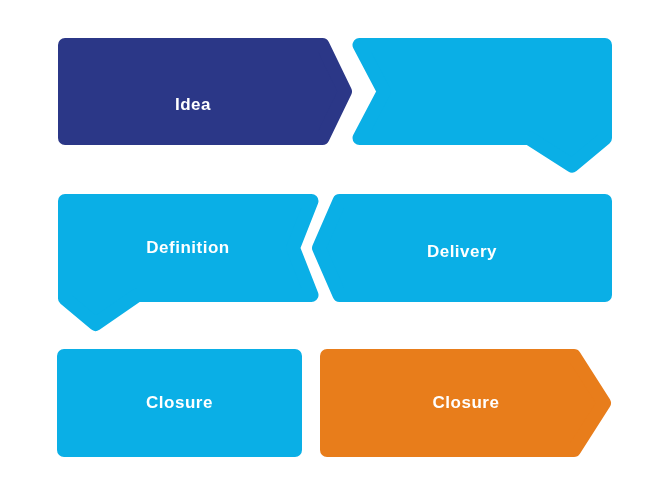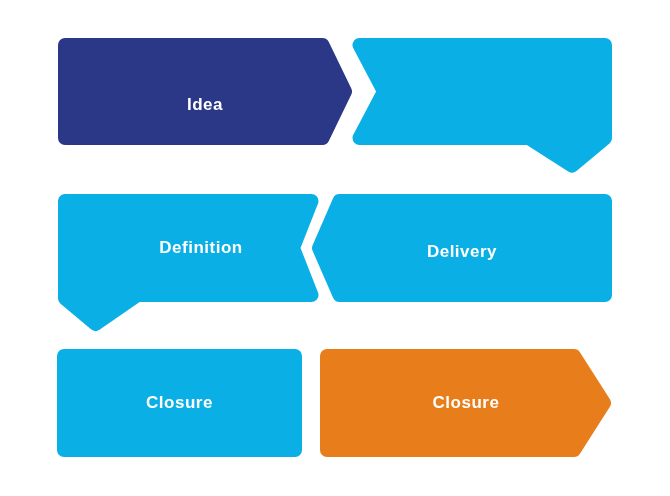--- a/index.html
+++ b/index.html
@@ -24,23 +24,23 @@
   .shape.cyan{fill:var(--cyan);stroke:var(--cyan);}
   .shape.orange{fill:var(--orange);stroke:var(--orange);}
   .node-label{
     position:absolute;
     display:flex;align-items:center;justify-content:center;
     color:var(--label);
     font-size:17px;font-weight:700;letter-spacing:0.5px;
     pointer-events:none;
     text-align:center;
   }
-  .lbl-idea          {left:58px;  top:38px;  width:294px; height:133px;}
+  .lbl-idea          {left:46px;  top:38px;  width:294px; height:133px;}
   .lbl-identification{left:352px; top:38px;  width:260px; height:107px;}
-  .lbl-definition    {left:58px;  top:194px; width:260px; height:108px;padding-left:13px;}
+  .lbl-definition    {left:58px;  top:194px; width:260px; height:108px;}
   .lbl-delivery      {left:312px; top:194px; width:300px; height:116px;}
   .lbl-closure       {left:57px;  top:349px; width:245px; height:108px;border-radius:21px;}
   .lbl-output        {left:320px; top:349px; width:292px; height:108px;}
 </style>
 </head>
 <body>
 
 <div class="canvas">
 
   <svg width="670" height="496" viewBox="0 0 670 496" aria-hidden="true">

